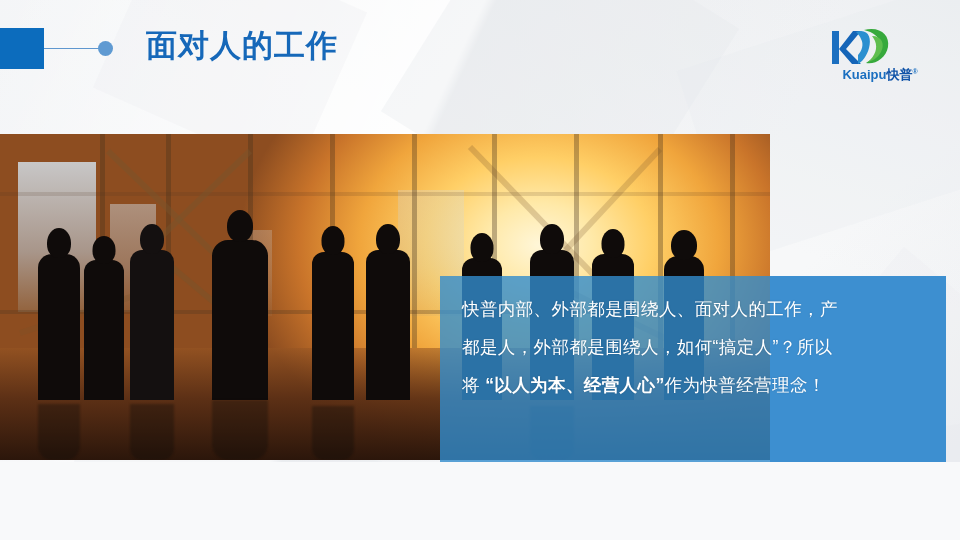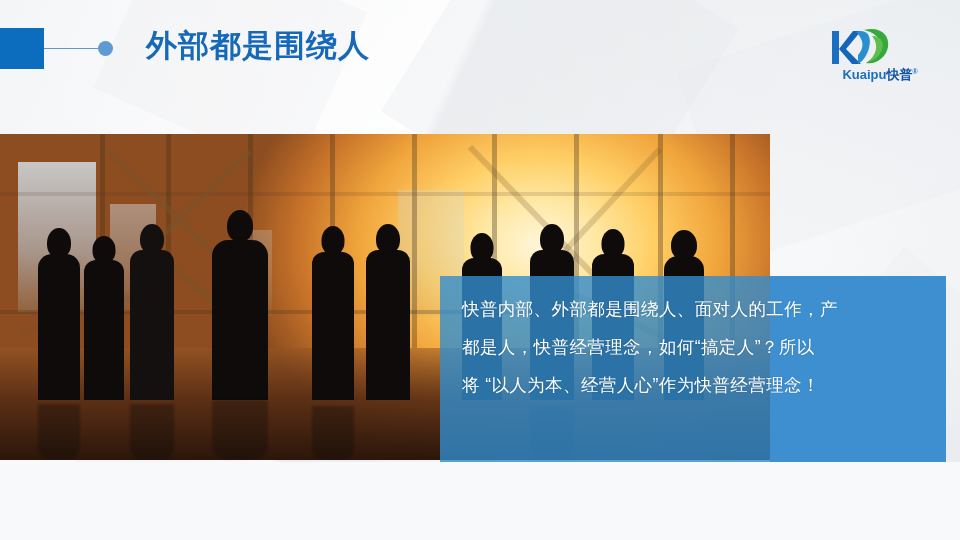--- a/index.html
+++ b/index.html
@@ -203,21 +203,21 @@
     position: relative;
     z-index: 1;
     color: #ffffff;
     font-size: 17.5px;
     line-height: 38px;
     letter-spacing: 0.4px;
     text-shadow: 0 0 2px rgba(0,0,0,0.18);
     white-space: nowrap;
   }
   .panel-body .ln { display: block; }
-  .panel-body b { font-weight: normal; }
+  .panel-body b { font-weight: bold; }
 
   
   .bottom-strip {
     position: absolute;
     left: 0; top: 462px; right: 0; bottom: 0;
     background: #f8f9fa;
   }
 </style>
 </head>
 <body>
@@ -228,21 +228,21 @@
   <div class="facet f1"></div>
   <div class="facet f2"></div>
   <div class="facet f3"></div>
   <div class="facet f4"></div>
   <div class="facet f5"></div>
   <div class="facet f6"></div>
 
   <div class="header-square"></div>
   <div class="header-line"></div>
   <div class="header-dot"></div>
-  <div class="header-title">外部都是围绕人</div>
+  <div class="header-title">面对人的工作</div>
 
   <div class="logo">
     <svg class="logo-mark" viewBox="0 0 72 40">
 
       <rect x="4" y="5" width="7" height="33" fill="#1b6fc0"></rect>
 
       <path d="M11 23 L25 5 L33 5 L18 23 L33 38 L24 38 Z" fill="#1565b8"></path>
 
       <path d="M28 6 C 40 2, 44 12, 41 22 C 39 30, 34 36, 30 38 L30 29 C 34 25, 36 18, 33 13 C 32 10, 30 8, 28 6 Z" fill="#2a8fd0"></path>
 
@@ -321,18 +321,18 @@
     <div class="reflection" style="left:312px; width:42px; height:54px; border-radius:12px 12px 0 0;"></div>
     <div class="reflection" style="left:530px; width:44px; height:54px; border-radius:12px 12px 0 0;"></div>
   </div>
 
   <div class="bottom-strip"></div>
 
   <div class="text-panel">
     <div class="solid-right"></div>
     <div class="panel-body">
       <span class="ln">快普内部、外部都是围绕人、面对人的工作，产</span>
-      <span class="ln">都是人，快普经营理念，如何“搞定人”？所以</span>
+      <span class="ln">都是人，外部都是围绕人，如何“搞定人”？所以</span>
       <span class="ln"><span>将 </span><b>“以人为本、经营人心”</b><span>作为快普经营理念！</span></span>
     </div>
   </div>
 
 </div>
 
 </body></html>

